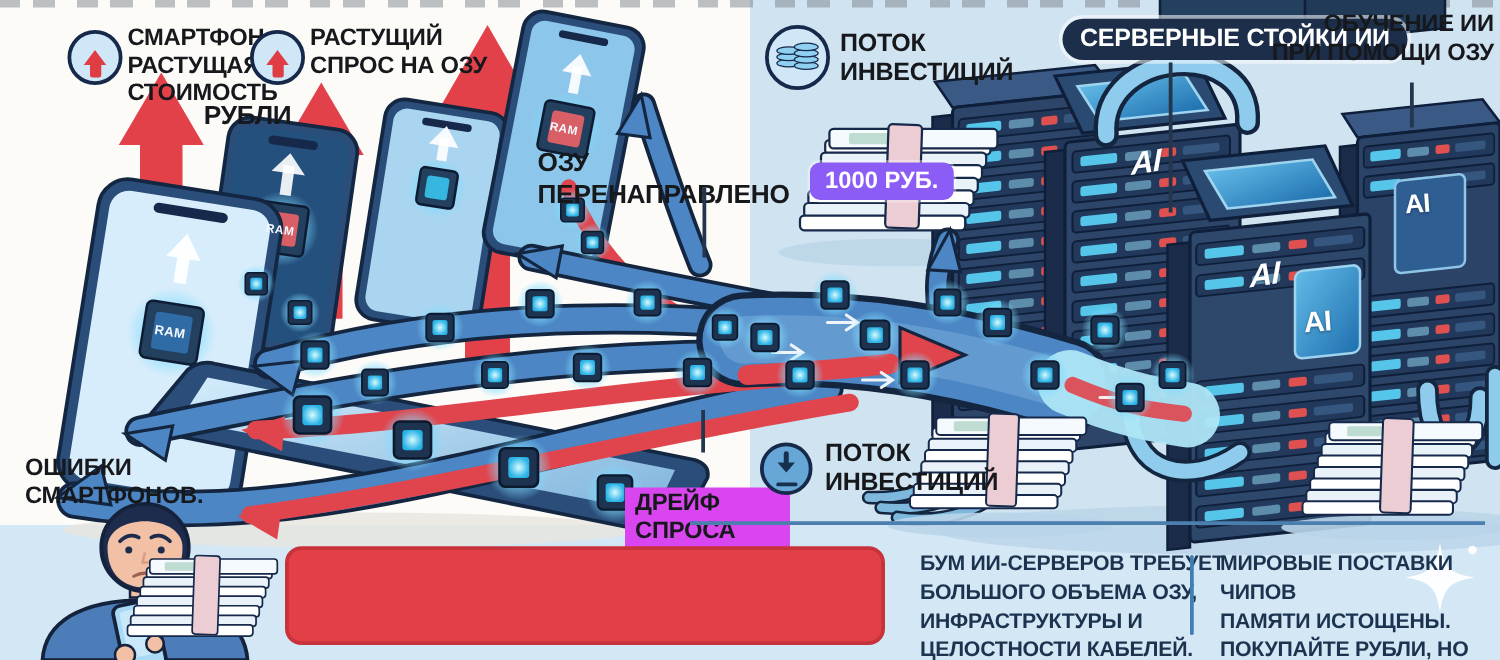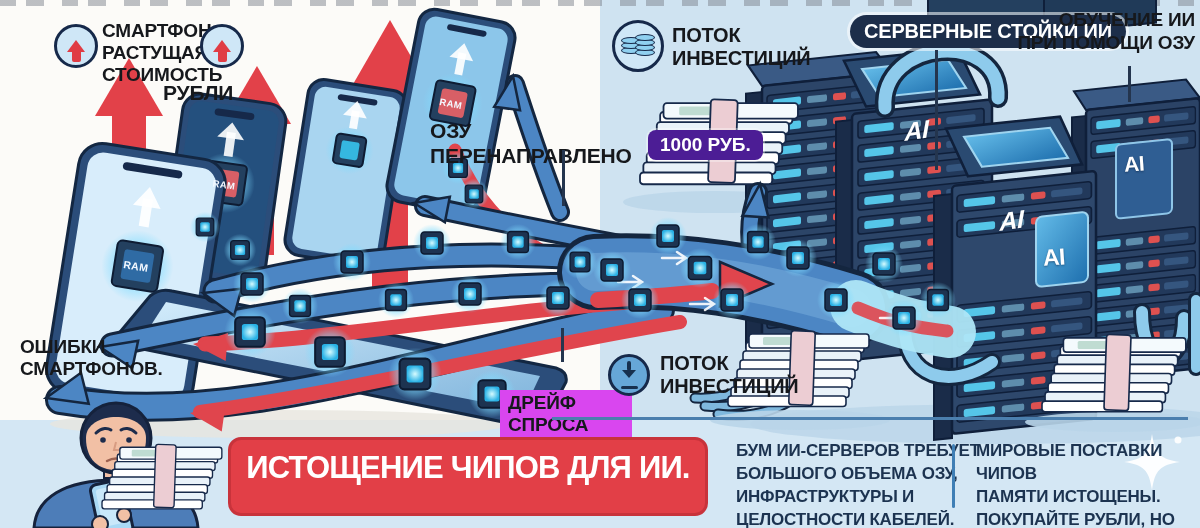--- a/index.html
+++ b/index.html
@@ -19,21 +19,21 @@
   .upar-head{width:0;height:0;border:9px solid transparent;border-bottom:12px solid #e03c44;margin-bottom:-2px;}
   .upar-shaft{width:9px;height:12px;background:#e03c44;border-radius:0 0 2px 2px;}
   .coins{position:relative;width:46px;height:46px;}
   .coin{position:absolute;width:20px;height:7px;background:#8fd0f0;border:1.6px solid #16294a;border-radius:50%;box-sizing:border-box;}
   .dnwrap{position:relative;width:100%;height:100%;display:flex;flex-direction:column;align-items:center;justify-content:center;}
   .dn-shaft{width:4.5px;height:10px;background:#17304e;border-radius:2px;}
   .dn-head{width:0;height:0;border:7px solid transparent;border-top:8px solid #17304e;margin-top:-1px;}
   .dn-bar{width:17px;height:3.5px;background:#17304e;border-radius:2px;margin-top:1px;}
   .pill{position:absolute;background:#1d2e4a;color:#fff;font-weight:700;font-size:20px;letter-spacing:-.2px;
         padding:5px 14px;border-radius:17px;box-shadow:0 0 0 3px rgba(255,255,255,.55);white-space:nowrap;}
-  .moneybadge{position:absolute;background:#4c1d95;color:#fff;font-weight:700;font-size:19px;
+  .moneybadge{position:absolute;background:#8b5cf6;color:#fff;font-weight:700;font-size:19px;
         padding:4px 12px;border-radius:8px;box-shadow:0 0 0 2px rgba(255,255,255,.35);white-space:nowrap;}
   .banner{position:absolute;left:228px;top:437px;width:480px;height:79px;background:#e23f47;border:3px solid #c8333b;
         border-radius:13px;box-sizing:border-box;color:#fff;text-align:center;padding-top:8px;}
   .banner .l1{display:block;font-weight:700;font-size:17.5px;letter-spacing:-.4px;}
   .banner .l2{display:block;font-weight:700;font-size:31px;letter-spacing:-.8px;margin-top:2px;}
   .note{position:absolute;font-weight:700;font-size:17px;line-height:23px;color:#1c3350;white-space:pre-line;letter-spacing:-.2px;}
   .vdiv{position:absolute;left:952px;top:444px;width:3px;height:64px;background:#3f7fb5;border-radius:2px;}
   .hdiv{position:absolute;left:552px;top:417px;width:636px;height:2.5px;background:#4b7fae;}
   .aitxt{position:absolute;color:#fff;font-weight:700;font-size:25px;letter-spacing:-.5px;text-shadow:0 1px 2px rgba(10,30,60,.5);}
   .ramtxt{position:absolute;color:#f4f9ff;font-weight:700;font-size:10.5px;letter-spacing:.4px;text-align:center;}
@@ -366,28 +366,30 @@
       <div class="upar-shaft"></div>
   </div>
   <div class="label" style="left:102px;top:20px;">СМАРТФОН:
 РАСТУЩАЯ
 СТОИМОСТЬ</div>
 
   <div class="circ-icon" style="left:200px;top:24px;width:44px;height:44px;">
     <div class="upar-head"></div>
       <div class="upar-shaft"></div>
   </div>
+  <div class="label" style="left:248px;top:20px;">РАСТУЩИЙ
+СПРОС НА ОЗУ</div>
 
   <div class="label" style="left:163px;top:82px;font-size:21px;">РУБЛИ</div>
 
   <div class="label center" style="left:430px;top:90px;width:240px;font-size:21px;line-height:25px;">ОЗУ
 ПЕРЕНАПРАВЛЕНО</div>
   <div class="calline" style="left:562px;top:150px;height:56px;"></div>
 
-  <div class="label" style="left:20px;top:336px;">ОШИБКИ
+  <div class="label" style="left:20px;top:364px;">ОШИБКИ
 СМАРТФОНОВ.</div>
 
   <div class="calline" style="left:561px;top:328px;height:34px;"></div>
   <div class="label center driftbox" style="left:500px;top:362px;width:116px;">ДРЕЙФ
 СПРОСА
 НА ИИ</div>
 
   <div class="circ-icon" style="left:612px;top:20px;width:52px;height:52px;">
     <div class="coins">
       <i class="coin" style="left:6px;top:24px;"></i>
@@ -426,21 +428,20 @@
 
   <div class="aitxt" style="left:905px;top:116px;transform:rotate(-8deg) skewX(-18deg);">AI</div>
   <div class="aitxt" style="left:1000px;top:206px;transform:rotate(-8deg) skewX(-18deg);">AI</div>
   <div class="aitxt" style="left:1043px;top:244px;font-size:23px;transform:rotate(-4deg);">AI</div>
   <div class="aitxt" style="left:1124px;top:152px;font-size:21px;transform:rotate(-4deg);">AI</div>
   <div class="ramtxt" style="left:118px;top:260px;width:36px;transform:rotate(9deg);">RAM</div>
   <div class="ramtxt" style="left:207px;top:179px;width:34px;font-size:9.5px;transform:rotate(8deg);">RAM</div>
   <div class="ramtxt" style="left:434px;top:98px;width:34px;font-size:9.5px;transform:rotate(11deg);">RAM</div>
 
   <div class="banner">
-    <span class="l2">ИСТОЩЕНИЕ ЧИПОВ ДЛЯ ИИ.</span>
   </div>
   <div class="note" style="left:736px;top:439px;">БУМ ИИ-СЕРВЕРОВ ТРЕБУЕТ
 БОЛЬШОГО ОБЪЕМА ОЗУ,
 ИНФРАСТРУКТУРЫ И
 ЦЕЛОСТНОСТИ КАБЕЛЕЙ.</div>
   <div class="vdiv"></div>
   <div class="note" style="left:976px;top:439px;">МИРОВЫЕ ПОСТАВКИ ЧИПОВ
 ПАМЯТИ ИСТОЩЕНЫ.
 ПОКУПАЙТЕ РУБЛИ, НО
 ЧИПЫ НАПРЯЖЕНЫ.</div>

